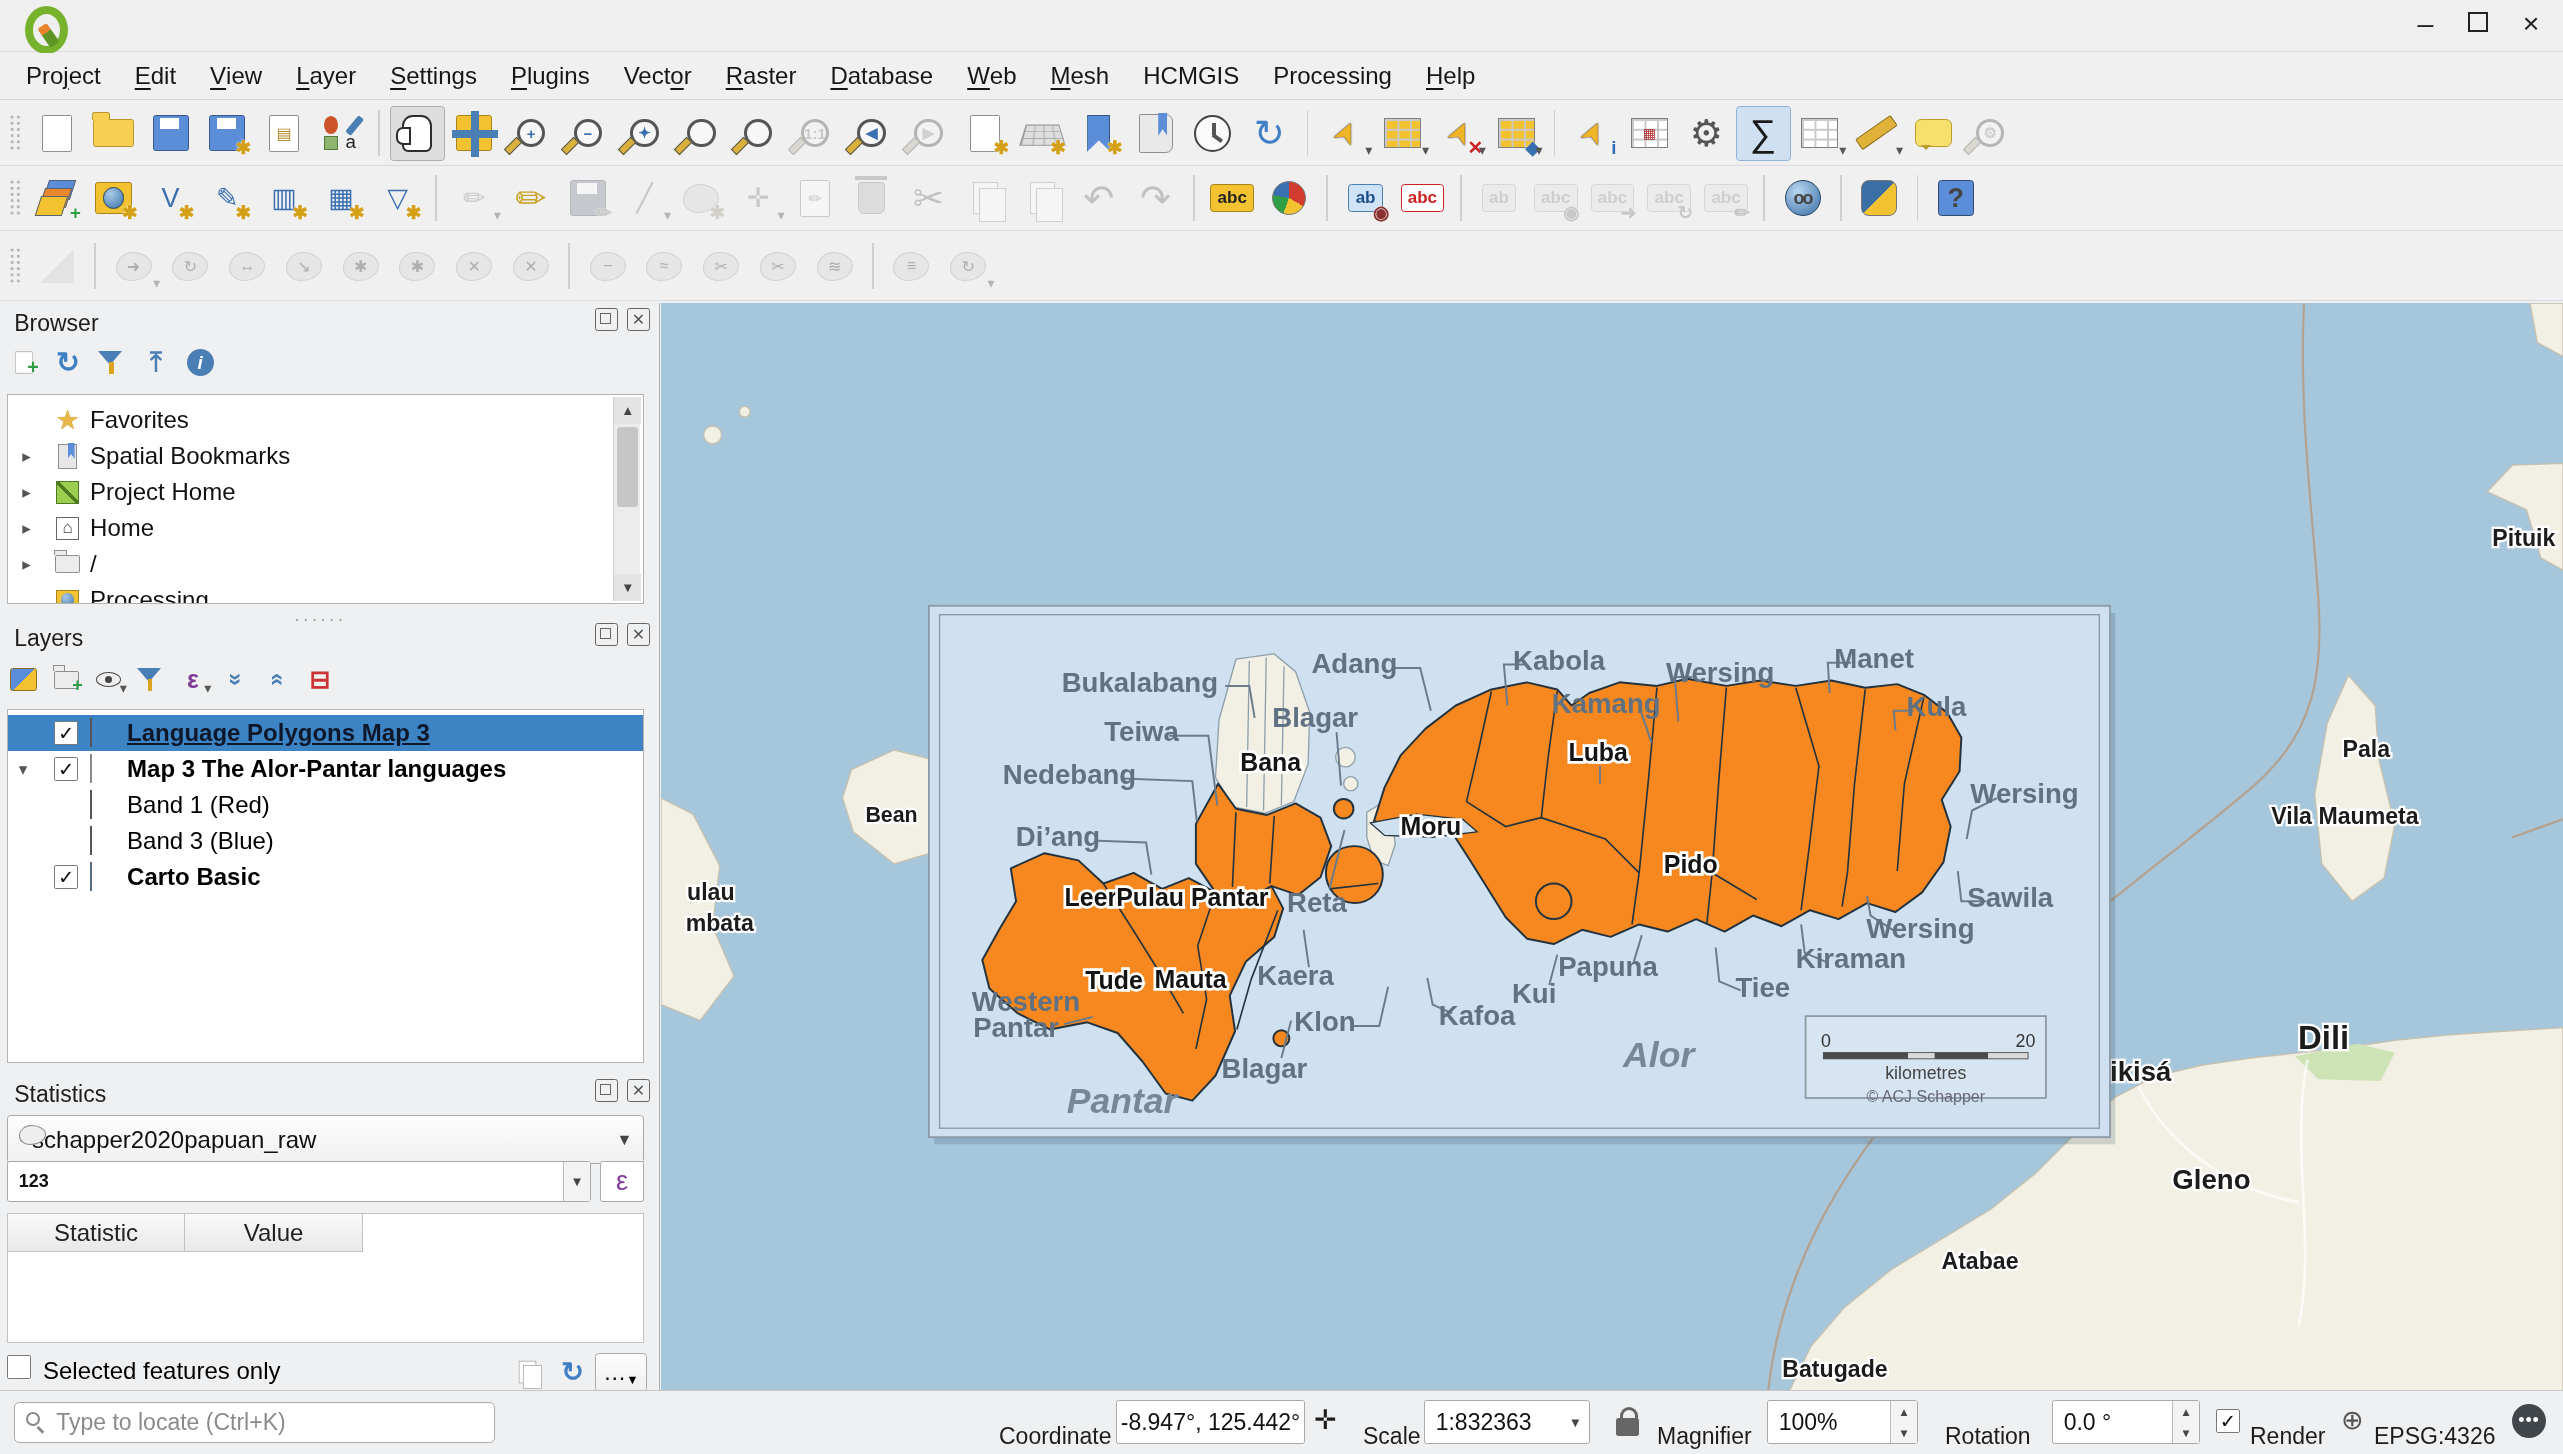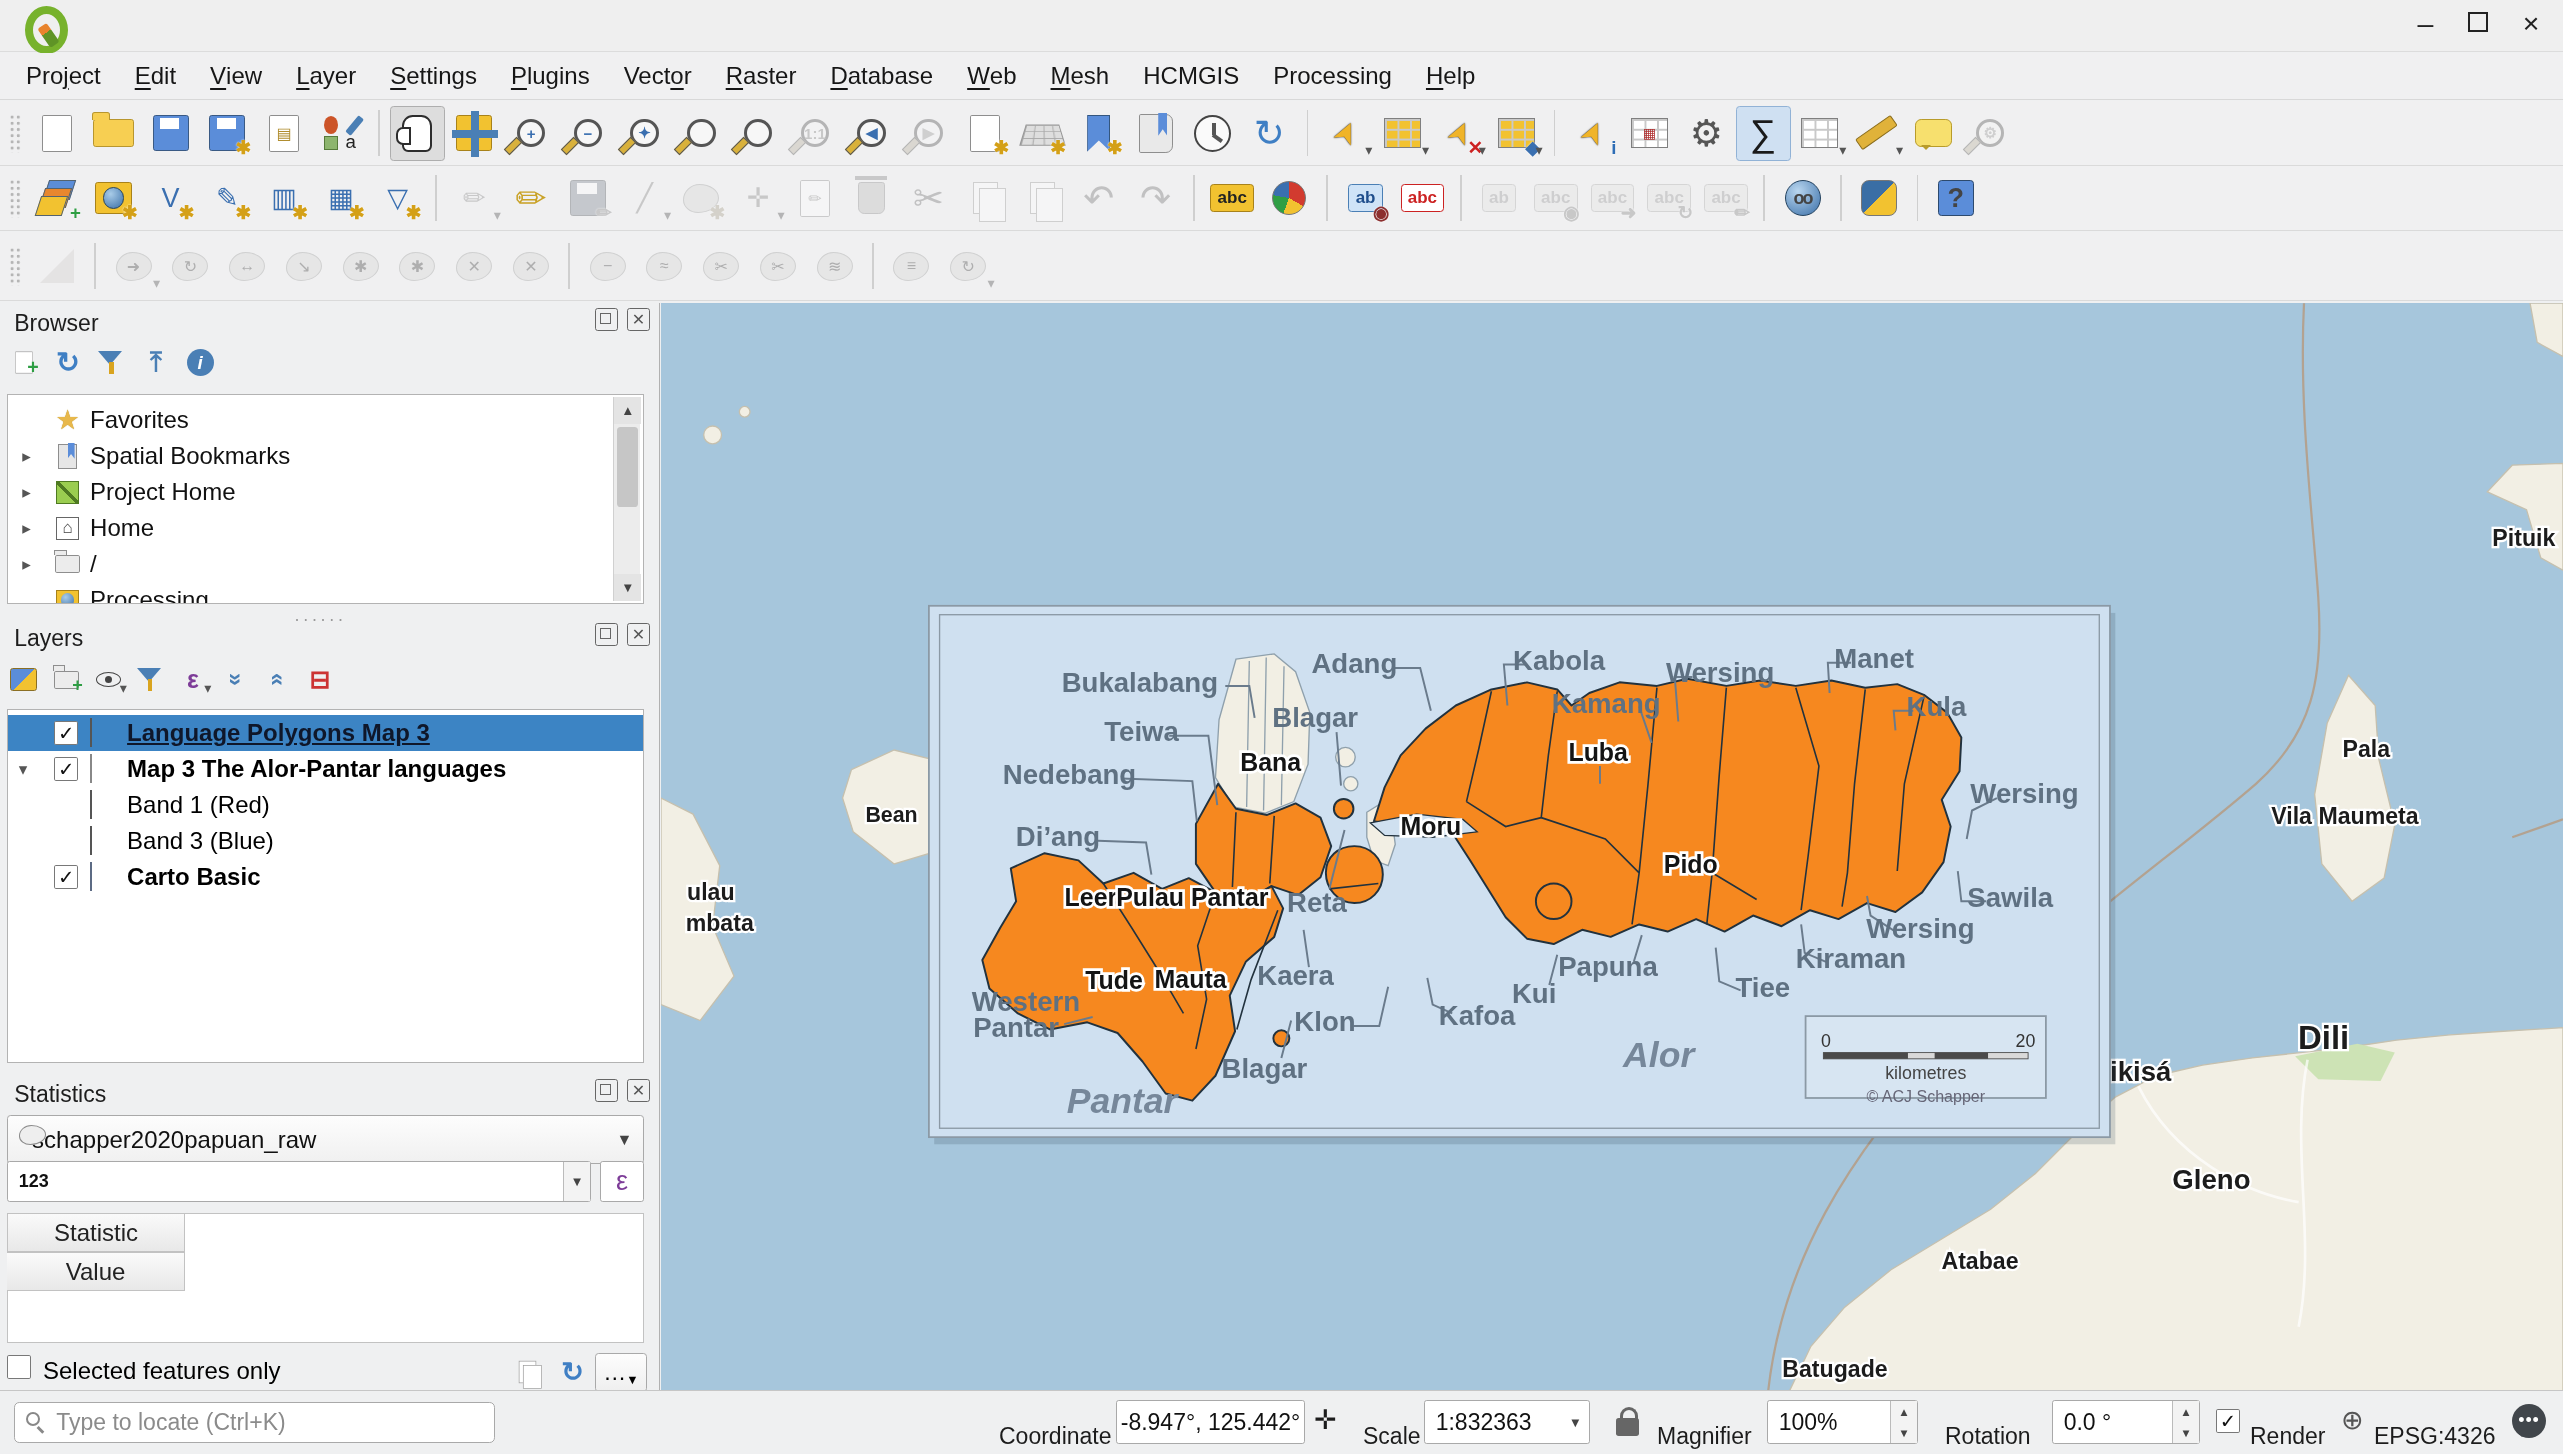--- a/index.html
+++ b/index.html
@@ -115,21 +115,21 @@
   .raster-ico{width:25px;height:25px;background:conic-gradient(#54606c 0 90deg,#e8eaec 0 180deg,#98a4b0 0 270deg,#fff 0);border:0.9px solid #888;}
   .grid-ico{width:25px;height:25px;background:#e8ecf2;border:0.9px solid #5c6b84;background-image:linear-gradient(#5c6b84 1.8px,transparent 1.8px),linear-gradient(90deg,#5c6b84 1.8px,transparent 1.8px);background-size:8px 8px;}
   .lrow{position:relative;height:36px;display:flex;align-items:center;font-size:24px;}
   .lrow .e{position:absolute;left:10.7px;font-size: 17px;color:#555;}
   .lrow .c{position:absolute;left:46px;} .lrow .s{position:absolute;left:82px;} .lrow .t{position:absolute;left:119px;white-space:nowrap;}
   .lrow.sel{background:#3c84c4;} .lrow.sel .t{color:#0f172a;font-weight:bold;text-decoration:underline;}
   .combo{position:absolute;background:linear-gradient(#fdfdfd,#f0f0f0);border:0.9px solid #a9a9a9;border-radius:3.6px;display:flex;align-items:center;font-size:24px;color:#111;}
   .combo .car{position:absolute;right:10.7px;color:#444;font-size:16px;}
   .spin{position:absolute;background:#fff;border:0.9px solid #a9a9a9;border-radius:2.7px;font-size:23px;display:flex;align-items:center;padding-left:10.7px;color:#111;}
   .spin .ud{position:absolute;right:0;top:0;bottom:0;width:27px;border-left:0.9px solid #bbb;display:flex;flex-direction:column;align-items:center;justify-content:space-around;font-size:11.6px;color:#444;background:#f3f3f3;}
-  .thead{position:absolute;display:flex;flex-direction:column;}
+  .thead{position:absolute;display:flex;}
   .thcell{height:39px;border:0.9px solid #c2c2c2;border-left:none;background:linear-gradient(#fafafa,#e8e8e8);display:flex;align-items:center;justify-content:center;font-size:24px;color:#222;}
   .thcell:first-child{border-left:0.9px solid #c2c2c2;}
   
   #statusbar{position:absolute;left:0;top:1390px;width:2563px;height:64px;background:#eff0f1;border-top:0.9px solid #c6c6c6;font-size:23px;color:#1c1c1c;}
   #locator{position:absolute;left:14.2px;top:10.7px;width:481px;height:41px;border:1.8px solid #a9a9a9;border-radius:5.3px;background:#fff;display:flex;align-items:center;padding-left:41px;color:#8b8b8b;}
   .lmag{position:absolute;left:10.7px;top:9px;width:14.2px;height:14.2px;border:2.7px solid #888;border-radius:50%;}
   .lmag::after{content:"";position:absolute;left:11.6px;top:12.5px;width:2.7px;height:8px;background:#888;transform:rotate(-45deg);}
   .sb-lab{position:absolute;top:32px;}
   .sb-box{position:absolute;top:9px;height:44px;background:#fff;border:0.9px solid #a9a9a9;border-radius:2.7px;display:flex;align-items:center;justify-content:center;font-size:23px;color:#111;}
   .lockico{position:absolute;width:23px;height:18px;background:#666;border-radius:2.7px;}

